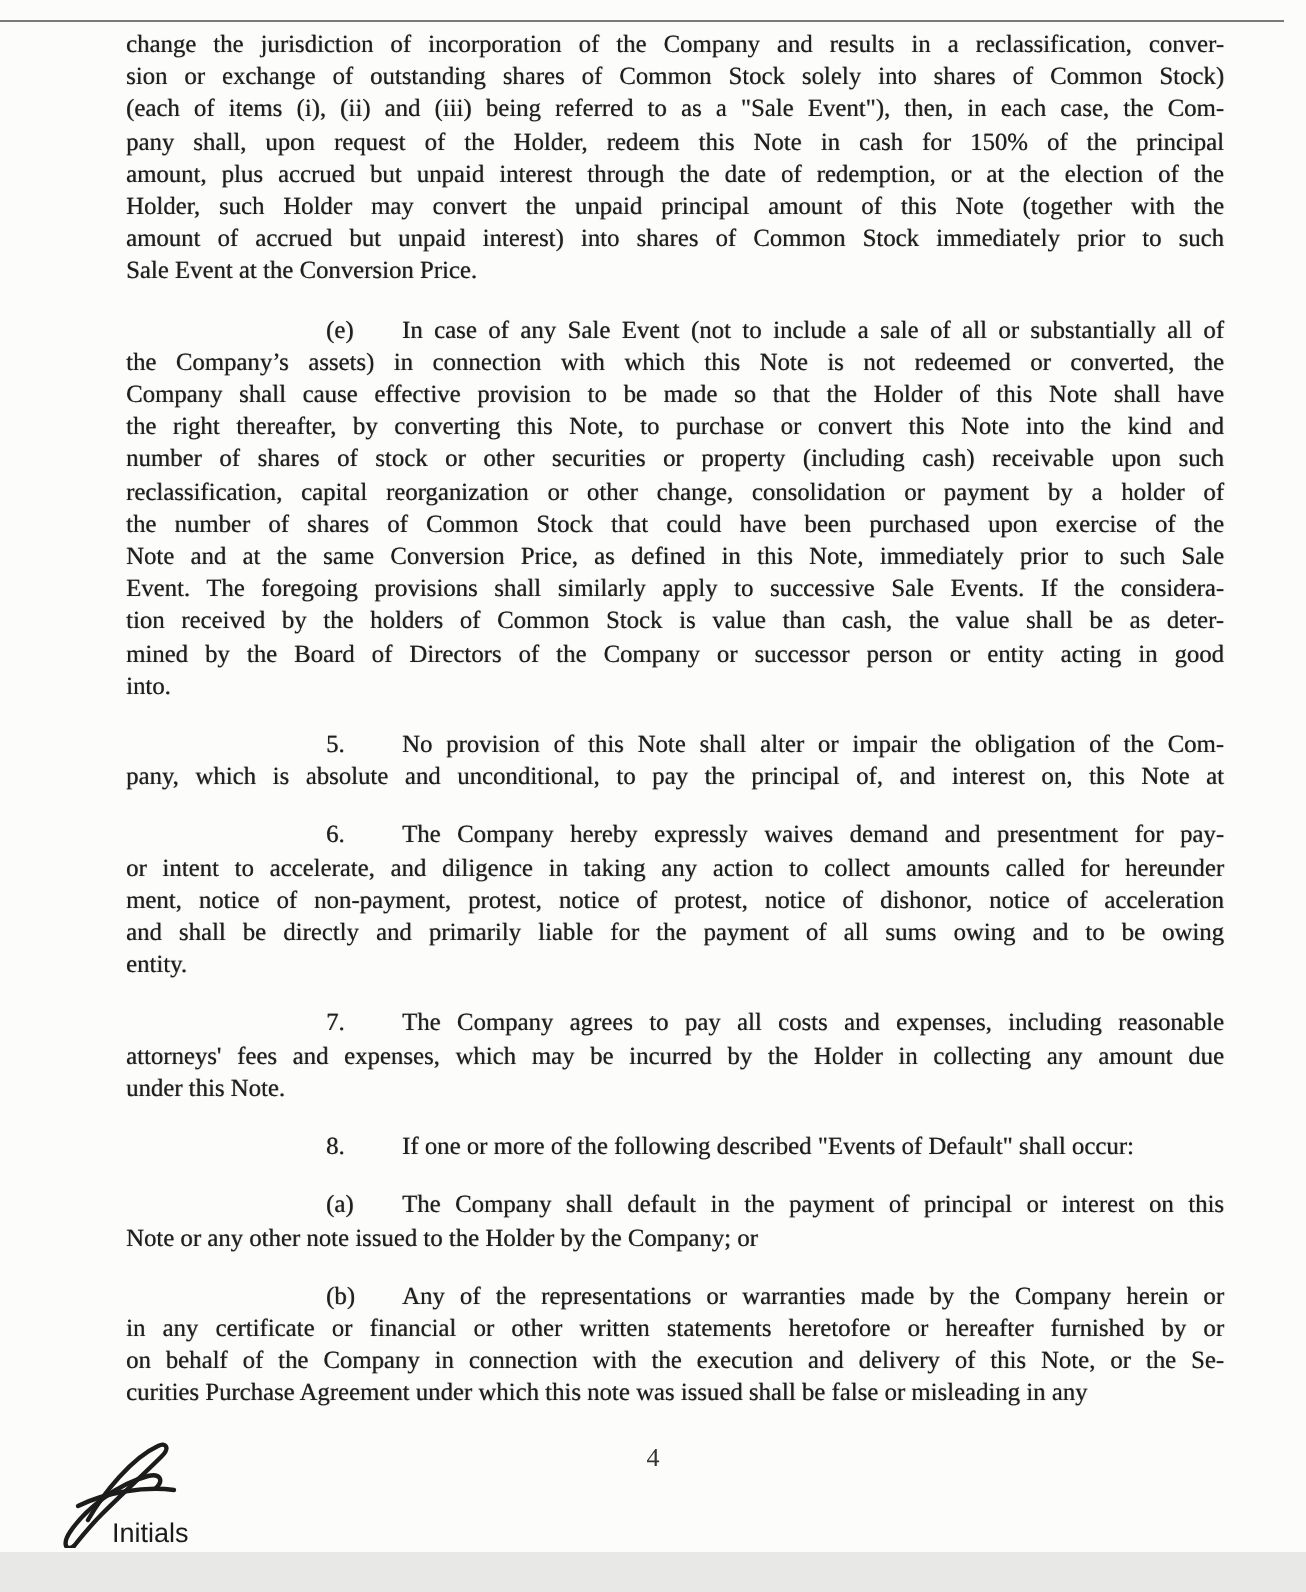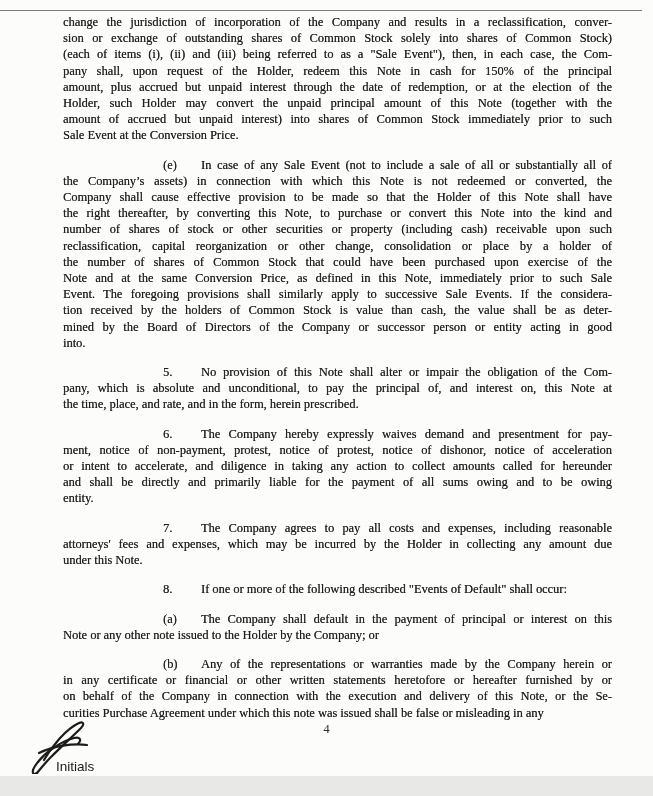--- a/index.html
+++ b/index.html
@@ -81,37 +81,36 @@
         <div class="line">Holder, such Holder may convert the unpaid principal amount of this Note (together with the</div>
         <div class="line">amount of accrued but unpaid interest) into shares of Common Stock immediately prior to such</div>
         <div class="line last">Sale Event at the Conversion Price.</div>
       </div>
       <div class="para">
         <div class="line first"><span class="label">(e)</span>In case of any Sale Event (not to include a sale of all or substantially all of</div>
         <div class="line">the Company’s assets) in connection with which this Note is not redeemed or converted, the</div>
         <div class="line">Company shall cause effective provision to be made so that the Holder of this Note shall have</div>
         <div class="line">the right thereafter, by converting this Note, to purchase or convert this Note into the kind and</div>
         <div class="line">number of shares of stock or other securities or property (including cash) receivable upon such</div>
-        <div class="line">reclassification, capital reorganization or other change, consolidation or place by a holder of</div>
+        <div class="line">reclassification, capital reorganization or other change, consolidation or payment by a holder of</div>
         <div class="line">the number of shares of Common Stock that could have been purchased upon exercise of the</div>
         <div class="line">Note and at the same Conversion Price, as defined in this Note, immediately prior to such Sale</div>
         <div class="line">Event. The foregoing provisions shall similarly apply to successive Sale Events. If the considera-</div>
         <div class="line">tion received by the holders of Common Stock is value than cash, the value shall be as deter-</div>
         <div class="line">mined by the Board of Directors of the Company or successor person or entity acting in good</div>
         <div class="line last">into.</div>
       </div>
       <div class="para">
         <div class="line first"><span class="label">5.</span>No provision of this Note shall alter or impair the obligation of the Com-</div>
         <div class="line">pany, which is absolute and unconditional, to pay the principal of, and interest on, this Note at</div>
-        <div class="line last">the time, place, and rate, and in the form, herein prescribed.</div>
       </div>
       <div class="para">
         <div class="line first"><span class="label">6.</span>The Company hereby expressly waives demand and presentment for pay-</div>
+        <div class="line">or intent to accelerate, and diligence in taking any action to collect amounts called for hereunder</div>
         <div class="line">ment, notice of non-payment, protest, notice of protest, notice of dishonor, notice of acceleration</div>
-        <div class="line">or intent to accelerate, and diligence in taking any action to collect amounts called for hereunder</div>
         <div class="line">and shall be directly and primarily liable for the payment of all sums owing and to be owing</div>
         <div class="line last">entity.</div>
       </div>
       <div class="para">
         <div class="line first"><span class="label">7.</span>The Company agrees to pay all costs and expenses, including reasonable</div>
         <div class="line">attorneys' fees and expenses, which may be incurred by the Holder in collecting any amount due</div>
         <div class="line last">under this Note.</div>
       </div>
       <div class="para">
         <div class="line last first"><span class="label">8.</span>If one or more of the following described "Events of Default" shall occur:</div>

